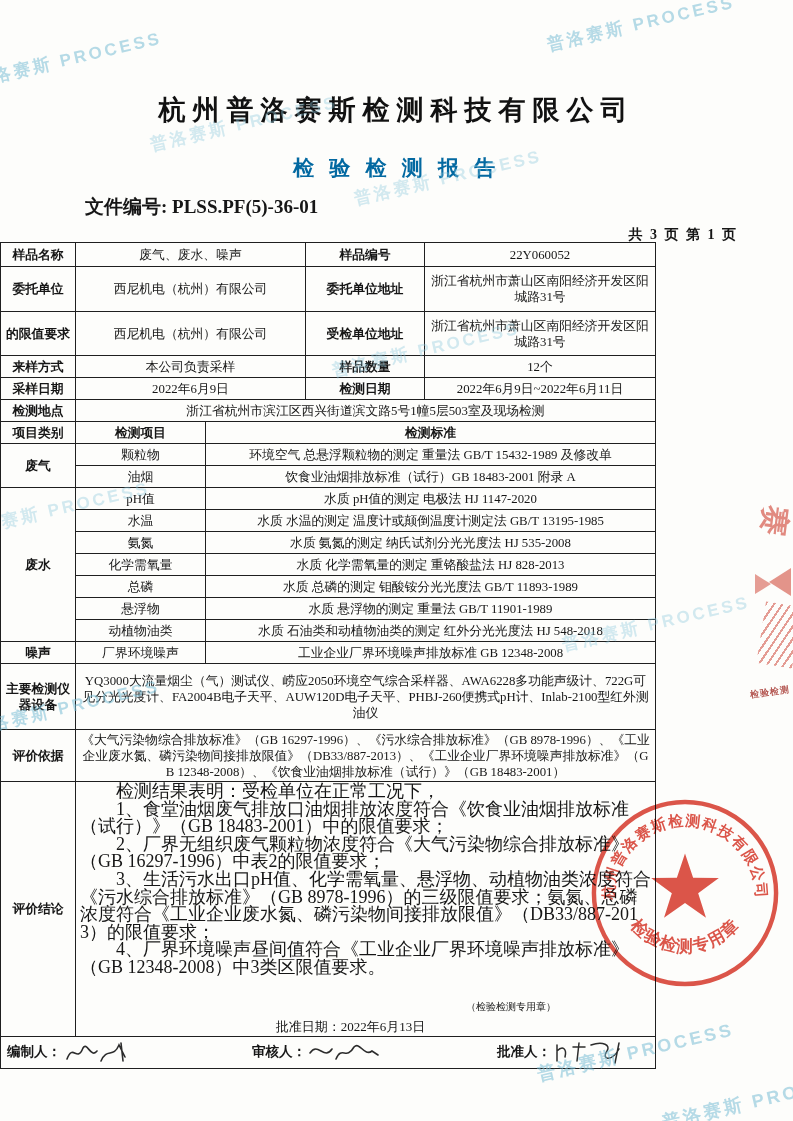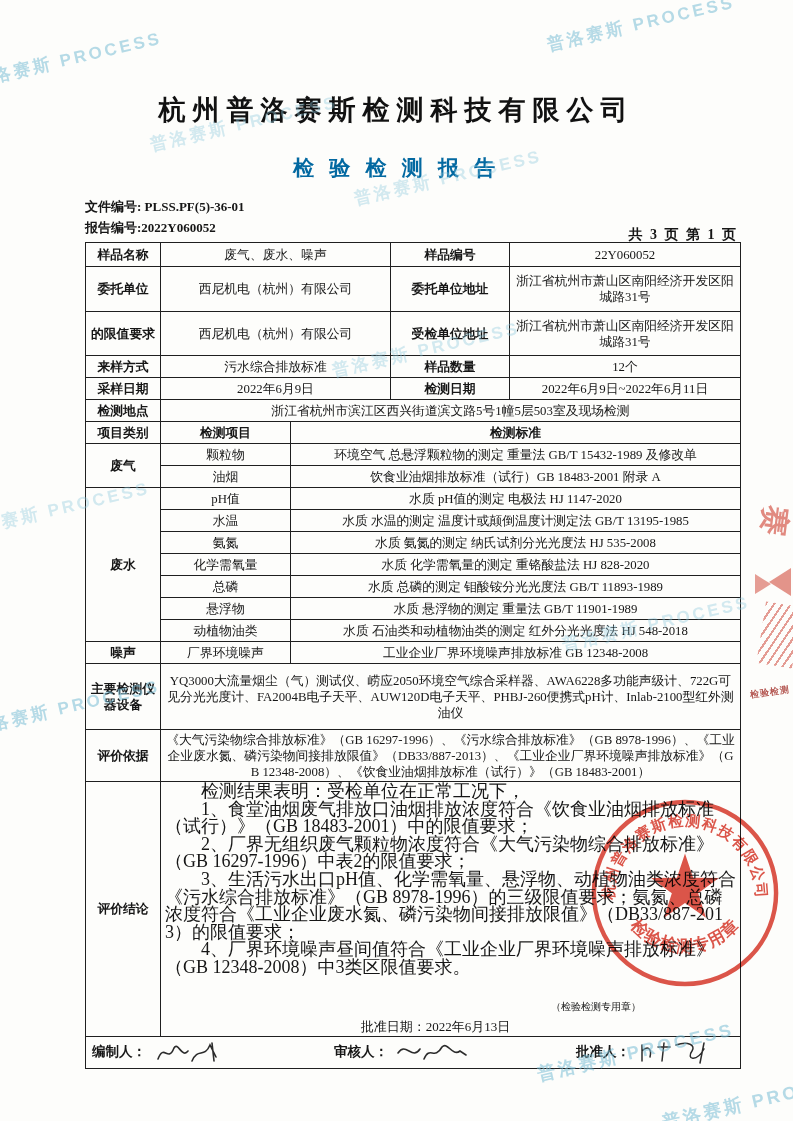--- a/index.html
+++ b/index.html
@@ -20,25 +20,25 @@
   
   .company-title{
     padding-top:92px;text-align:center;font-size:27px;font-weight:700;
     letter-spacing:7px;color:#111;
   }
   .report-title{
     margin-top:26px;text-align:center;font-size:21px;font-weight:700;
     letter-spacing:5px;color:#0369a1;
   }
   .meta{position:relative;margin:14px 0 0 85px;width:655px;height:46px;}
-  .meta-line{font-size:13px;font-weight:600;line-height:21px;}
+  .meta-line{font-size:19px;font-weight:600;line-height:21px;}
   .page-info{position:absolute;right:2px;bottom:-2px;font-size:14px;font-weight:600;letter-spacing:2px;}
   
   table.report{
-    border-collapse:collapse;margin-left:85px;width:655px;table-layout:fixed;
+    border-collapse:collapse;width:655px;table-layout:fixed;
   }
   table.report td{
     border:1.5px solid #1f1f1f;padding:1px 4px;vertical-align:middle;
     font-size:12.8px;line-height:16px;text-align:center;word-break:break-all;
   }
   td.lbl{font-weight:700;font-size:13.5px;}
   td.std{text-align:left;padding-left:7px;}
   td.blk{text-align:center;line-height:17px;}
   tr.h24 td{height:21px;}
   tr.h45 td{height:42px;}
@@ -46,21 +46,21 @@
   tr.h22 td{height:19px;}
   tr.hstd td{height:19px;}
   td.equip{height:63px;}
   td.basis{height:49px;}
   td.concl{height:210px;vertical-align:top;text-align:left;padding:4px 8px;}
   .concl .para{font-size:18px;line-height:17.6px;text-indent:2em;text-align:left;}
   .concl .stamp-note{margin-top:22px;text-align:right;padding-right:95px;font-size:10px;}
   .concl .approve{margin-top:4px;text-align:center;padding-right:30px;font-size:13px;}
   tr.sig-row td{height:29px;}
   .sig-wrap{display:flex;align-items:center;justify-content:space-between;padding:0 10px 0 2px;}
-  .sig-group{display:flex;align-items:center;gap:6px;}
+  .sig-group{display:flex;align-items:center;gap:0;}
   .sig-label{font-weight:700;font-size:13.5px;}
   .sig-svg{display:block;}
   
   .seal{position:absolute;left:586px;top:794px;width:198px;height:198px;
         opacity:.85;mix-blend-mode:multiply;pointer-events:none;}
   .edge-seal{position:absolute;right:0;top:488px;width:56px;height:220px;
              overflow:hidden;pointer-events:none;mix-blend-mode:multiply;}
   .edge-glyph{position:absolute;right:4px;top:12px;font-size:30px;font-weight:700;
               color:rgba(208,62,46,.6);transform:rotate(97deg);}
   .edge-bowtie{position:absolute;right:2px;top:80px;width:0;height:0;
@@ -89,21 +89,20 @@
   <div class="wm faint" style="left:560px;top:612px;">普洛赛斯 PROCESS</div>
   <div class="wm" style="left:-30px;top:696px;">普洛赛斯 PROCESS</div>
   <div class="wm big" style="left:535px;top:1040px;">普洛赛斯 PROCESS</div>
   <div class="wm big" style="left:660px;top:1088px;">普洛赛斯 PROCESS</div>
 
   <div class="company-title">杭州普洛赛斯检测科技有限公司</div>
   <div class="report-title">检  验  检  测  报  告</div>
 
   <div class="meta">
     <div class="meta-line"><span>文件编号: </span><span>PLSS.PF(5)-36-01</span></div>
-    <div class="meta-line"><span>报告编号:</span><span>2022Y060052</span></div>
     <div class="page-info">共 3 页  第 1 页</div>
   </div>
 
   <table class="report">
     <colgroup>
       <col style="width:75px">
         <col style="width:130px">
         <col style="width:100px">
       <col style="width:119px">
         <col style="width:231px">
@@ -123,21 +122,21 @@
       <td>浙江省杭州市萧山区南阳经济开发区阳城路31号</td>
     </tr>
     <tr class="h44">
       <td class="lbl">的限值要求</td>
       <td colspan="2">西尼机电（杭州）有限公司</td>
       <td class="lbl">受检单位地址</td>
       <td>浙江省杭州市萧山区南阳经济开发区阳城路31号</td>
     </tr>
     <tr class="h22">
       <td class="lbl">来样方式</td>
-      <td colspan="2">污水综合排放标准</td>
+      <td colspan="2">本公司负责采样</td>
       <td class="lbl">样品数量</td>
       <td>12个</td>
     </tr>
     <tr class="h22">
       <td class="lbl">采样日期</td>
       <td colspan="2">2022年6月9日</td>
       <td class="lbl">检测日期</td>
       <td>2022年6月9日~2022年6月11日</td>
     </tr>
     <tr class="h22">
@@ -169,21 +168,21 @@
     <tr class="hstd">
       <td>水温</td>
       <td colspan="3" class="std">水质 水温的测定 温度计或颠倒温度计测定法 GB/T 13195-1985</td>
     </tr>
     <tr class="hstd">
       <td>氨氮</td>
       <td colspan="3" class="std">水质 氨氮的测定 纳氏试剂分光光度法 HJ 535-2008</td>
     </tr>
     <tr class="hstd">
       <td>化学需氧量</td>
-      <td colspan="3" class="std">水质 化学需氧量的测定 重铬酸盐法 HJ 828-2020</td>
+      <td colspan="3" class="std">水质 化学需氧量的测定 重铬酸盐法 HJ 828-2013</td>
     </tr>
     <tr class="hstd">
       <td>总磷</td>
       <td colspan="3" class="std">水质 总磷的测定 钼酸铵分光光度法 GB/T 11893-1989</td>
     </tr>
     <tr class="hstd">
       <td>悬浮物</td>
       <td colspan="3" class="std">水质 悬浮物的测定 重量法 GB/T 11901-1989</td>
     </tr>
     <tr class="hstd">

